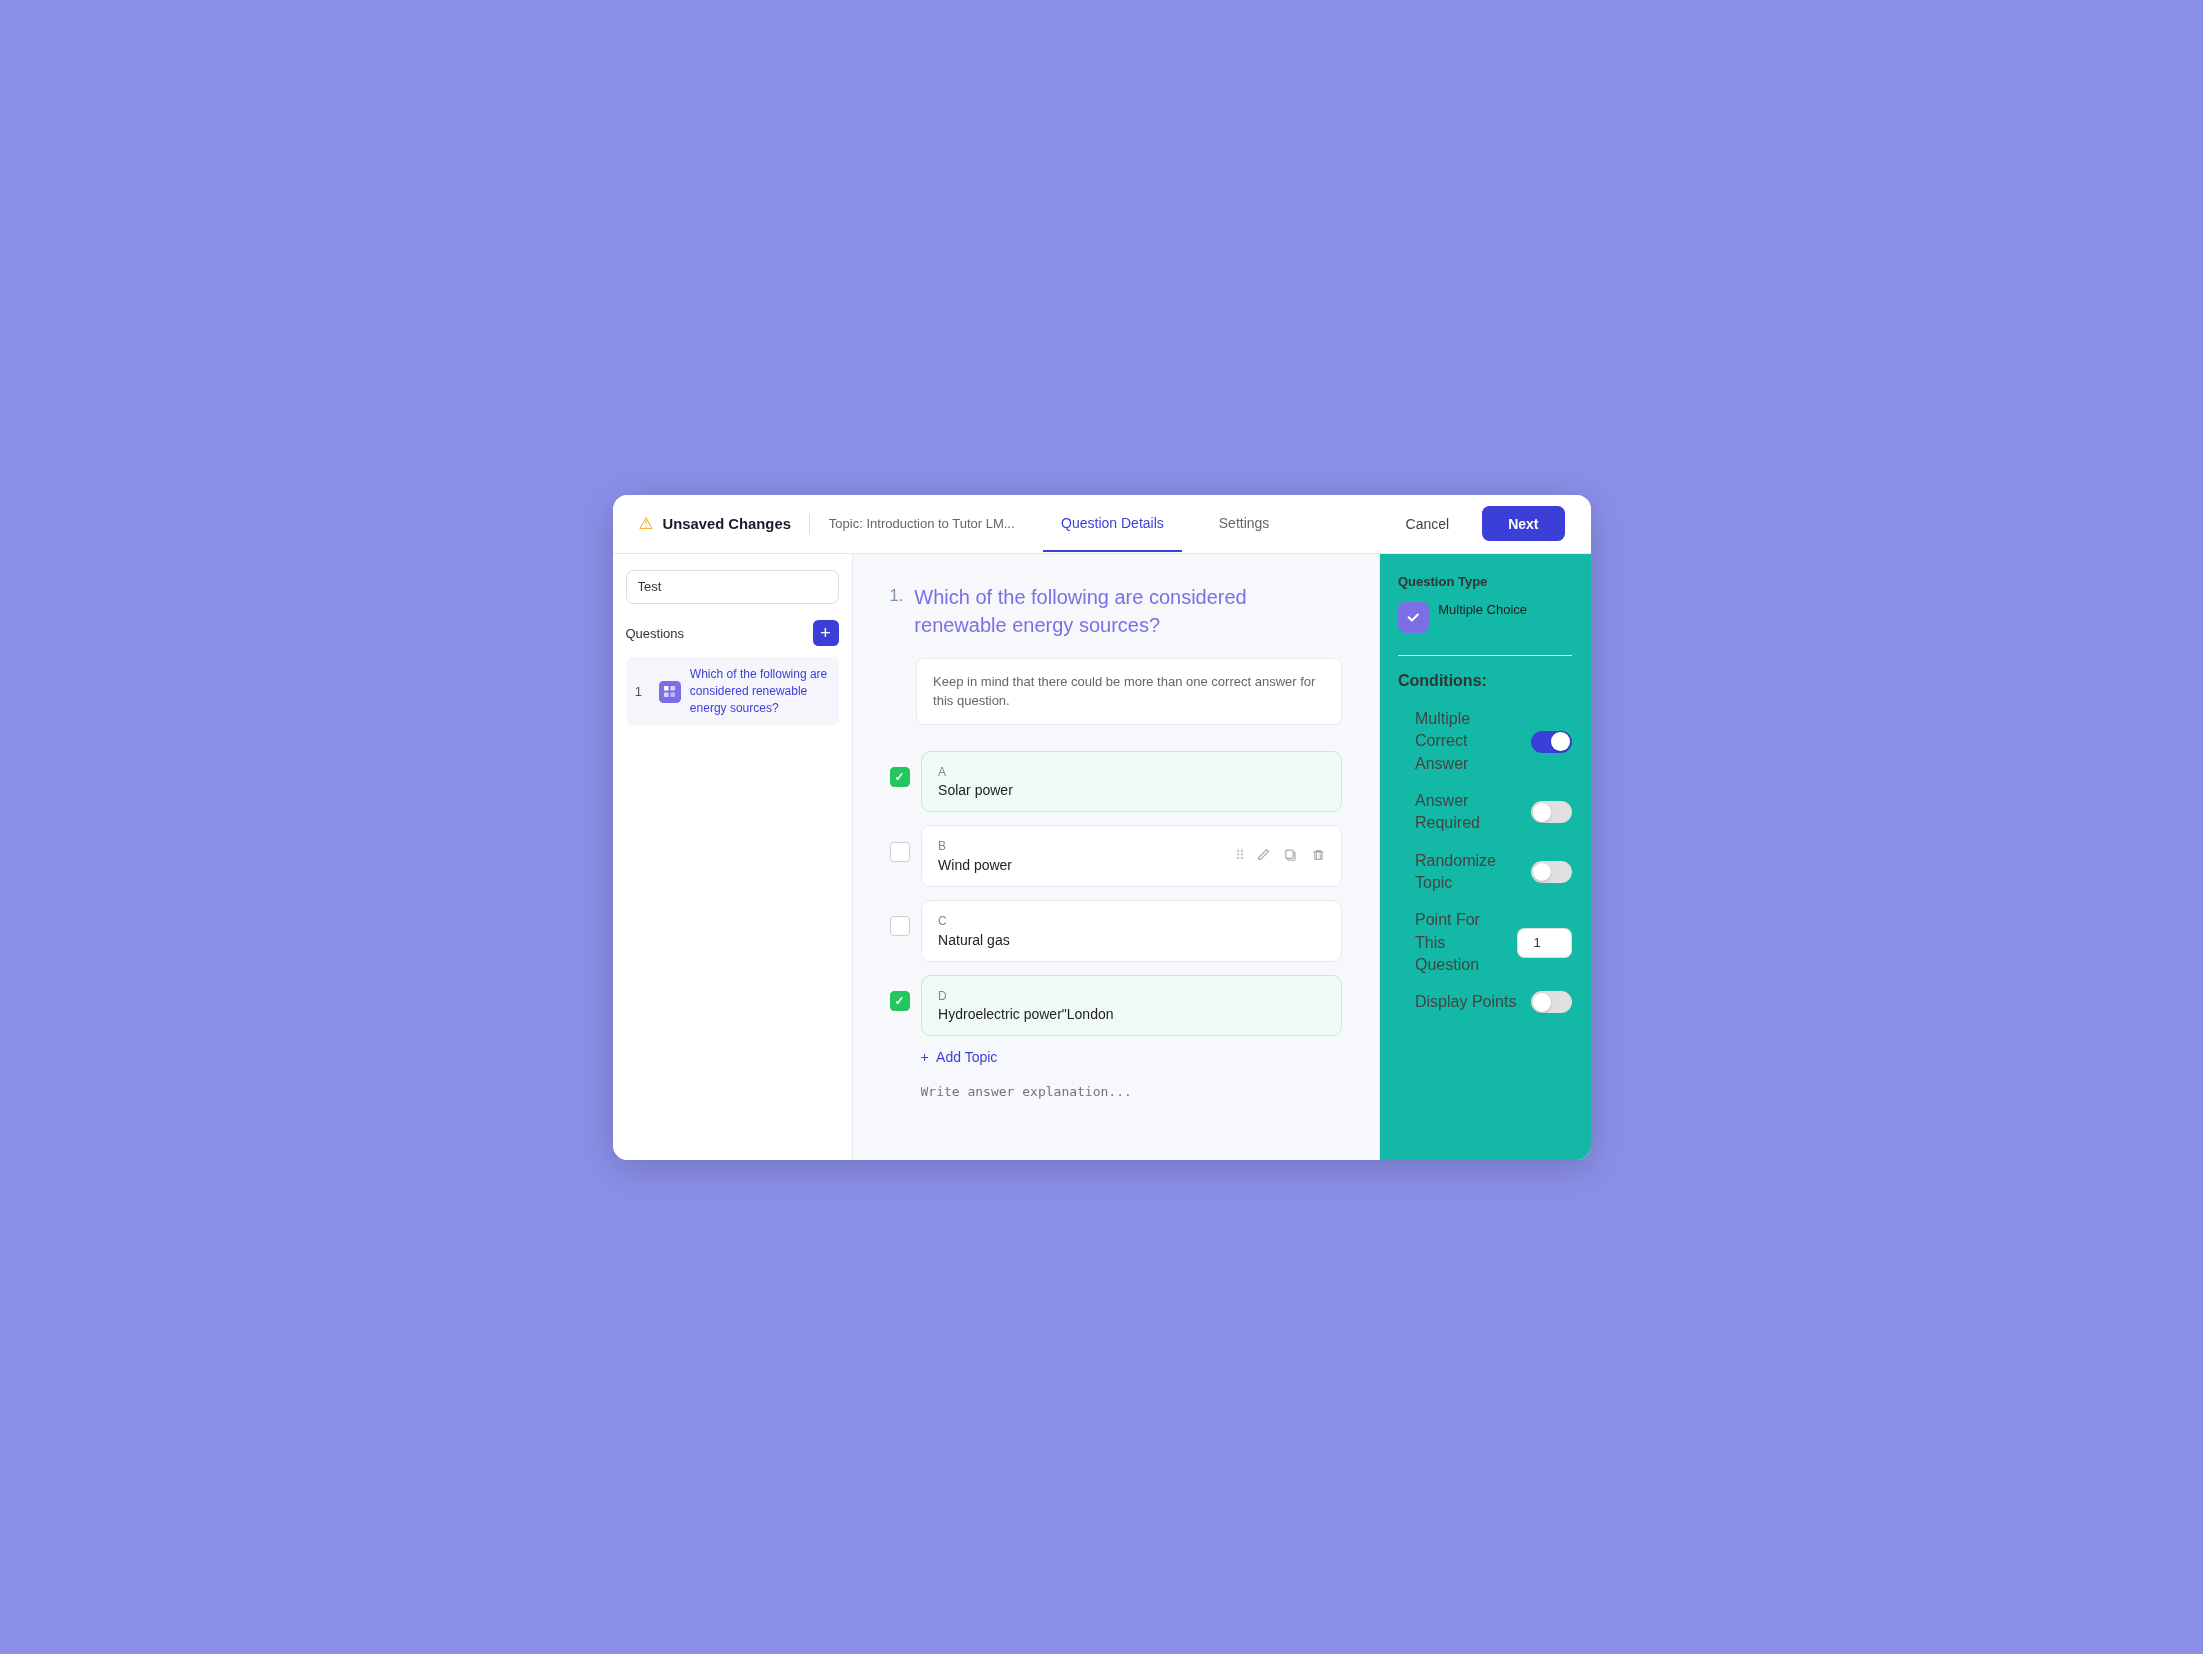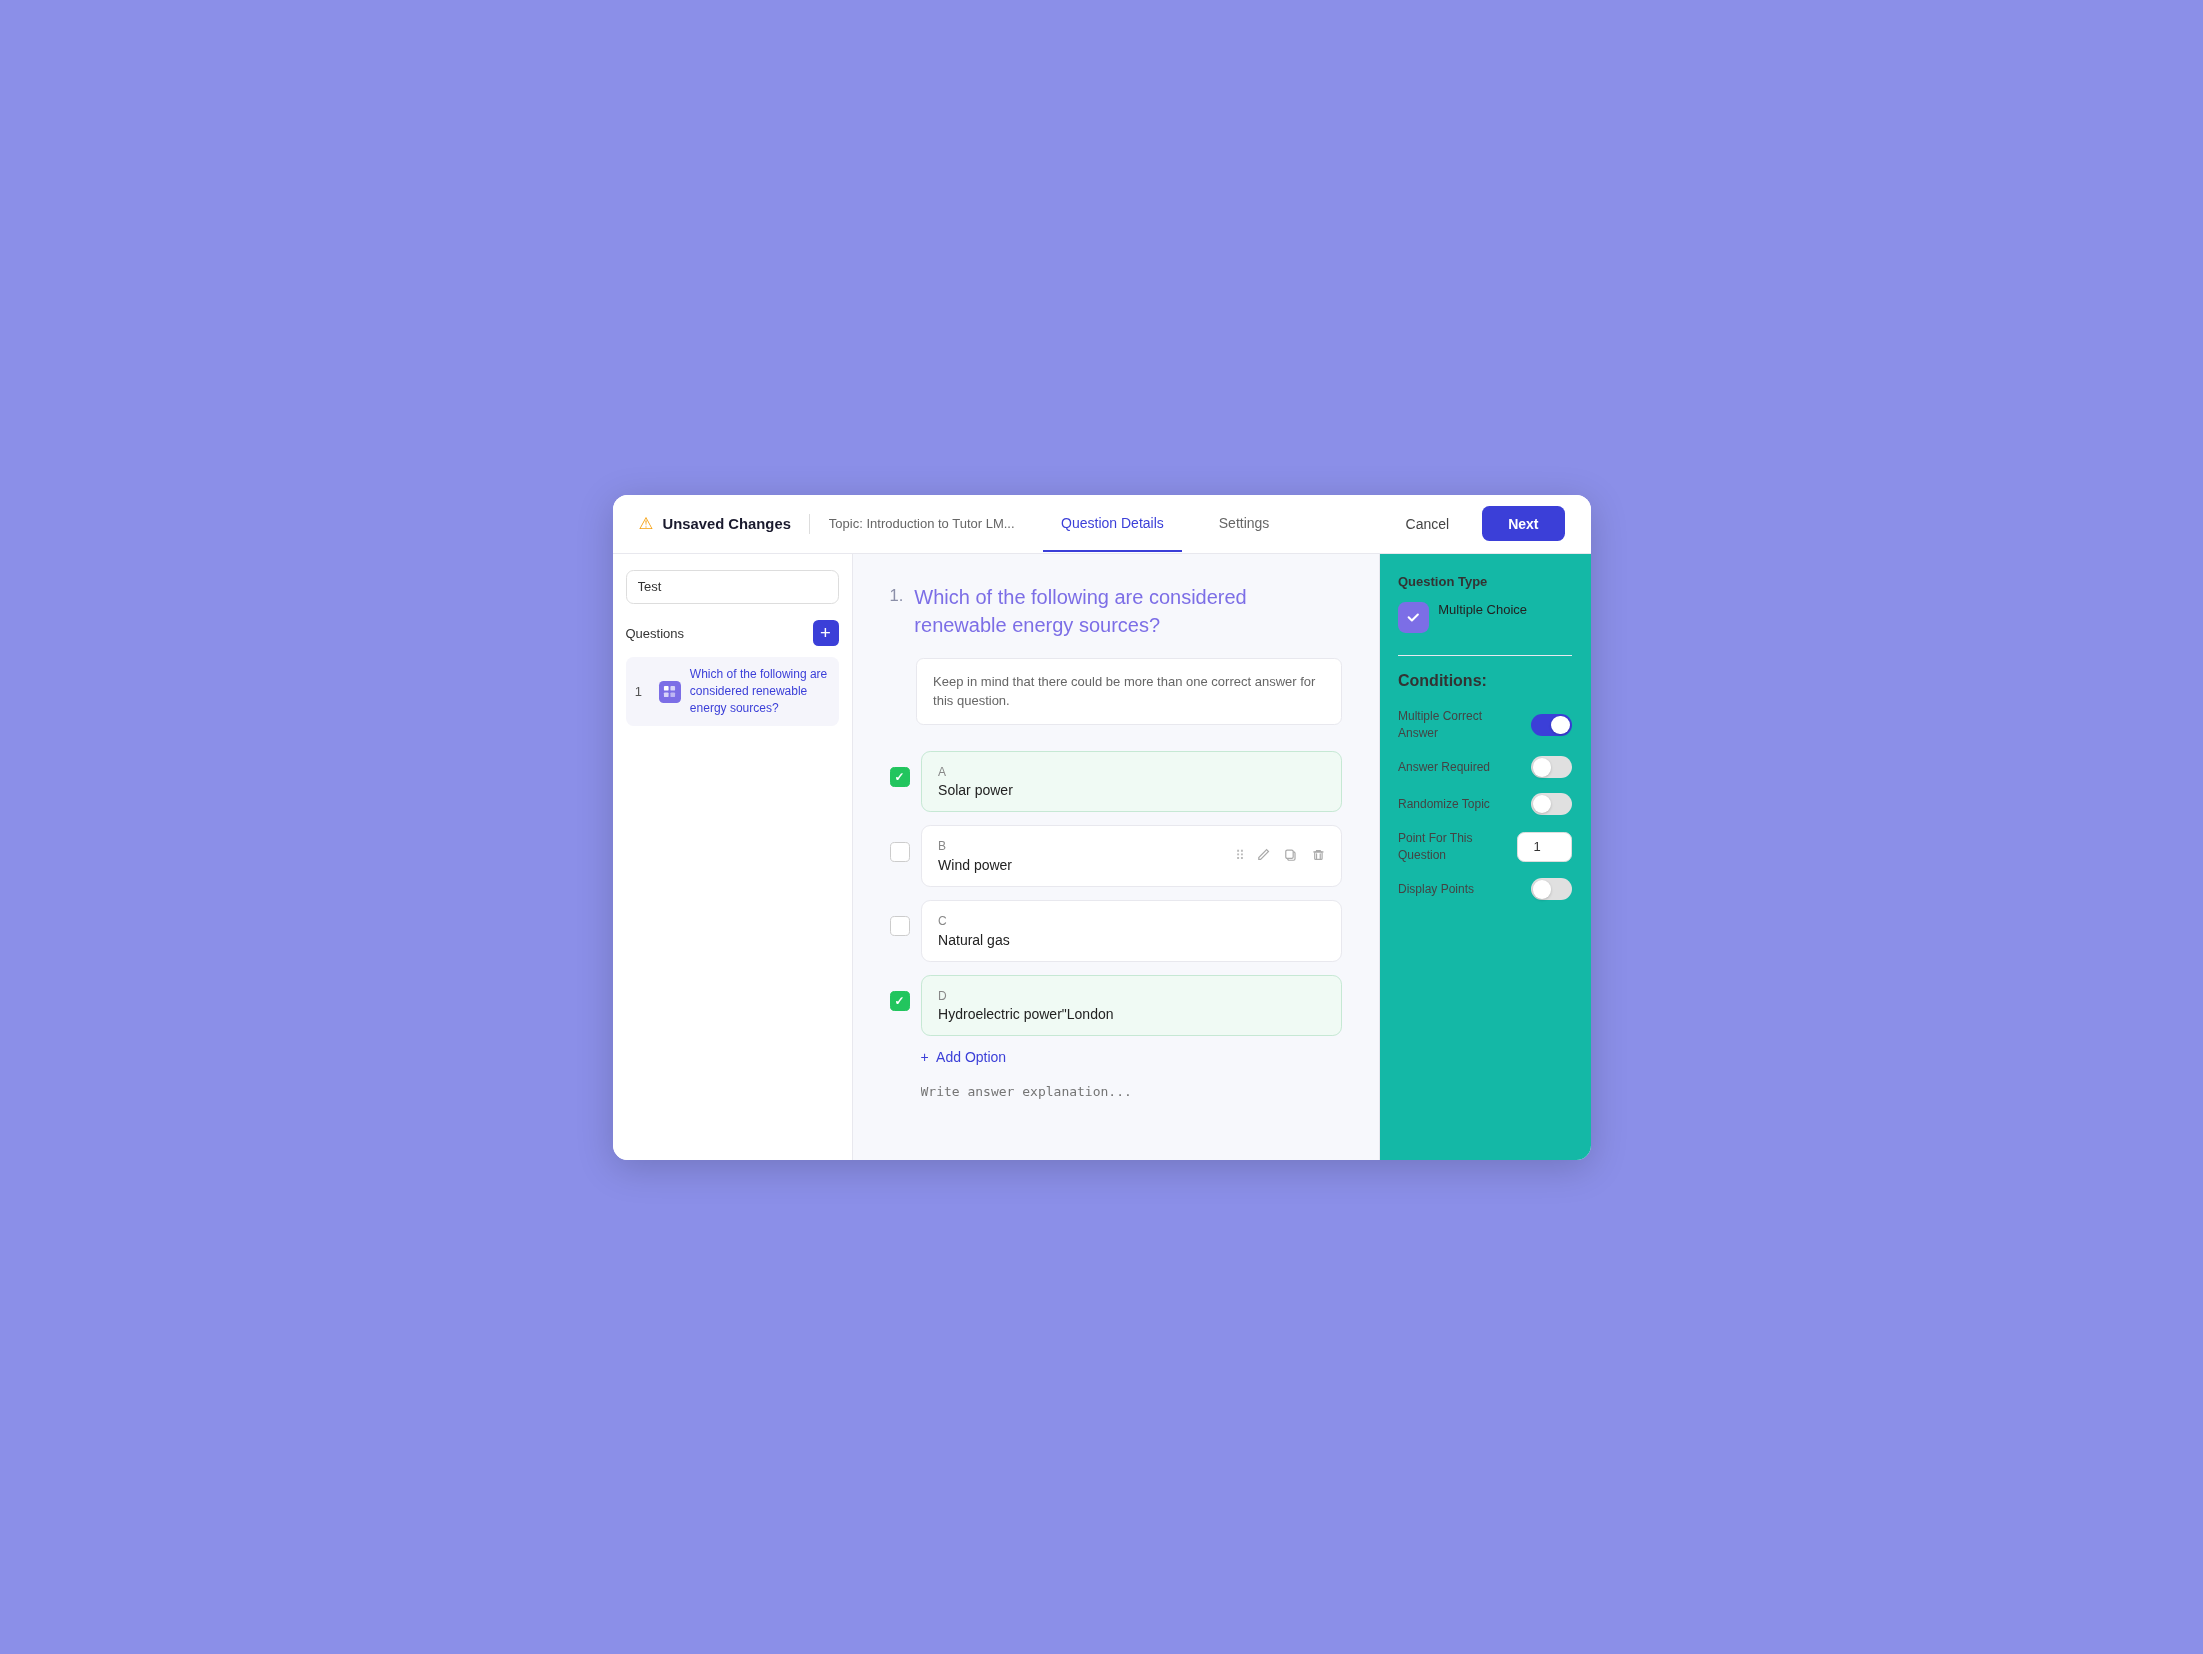--- a/index.html
+++ b/index.html
@@ -355,25 +355,26 @@
       color: #333;
       margin-bottom: 18px;
     }
     .condition-row {
       display: flex;
       align-items: center;
       justify-content: space-between;
       margin-bottom: 14.8px;
     }
     .condition-label {
-      font-size: 12px;
+      font-size: 16px;
       color: #444;
       line-height: 1.4;
       flex: 1;
       padding-right: 7.4px;
+      margin-left: 17px;
     }
     
     .toggle {
       width: 41px;
       height: 22px;
       border-radius: 11px;
       background: #e0e0e0;
       position: relative;
       cursor: pointer;
       flex-shrink: 0;
@@ -512,21 +513,21 @@
       <div class="option-row">
         <div class="option-checkbox checked"></div>
         <div class="option-card correct-bg">
           <div class="option-label">D</div>
           <div class="option-text">Hydroelectric power"London</div>
         </div>
       </div>
 
       <button class="add-option-btn">
         <span>+</span>
-        <span>Add Option</span>
+        <span>Add Topic</span>
       </button>
 
       <div class="answer-explanation">
         <textarea placeholder="Write answer explanation..." style=""></textarea>
       </div>
     </div>
 
     <div class="right-panel">
       <div class="panel-section-title">Question Type</div>
       <div class="question-type-card">

